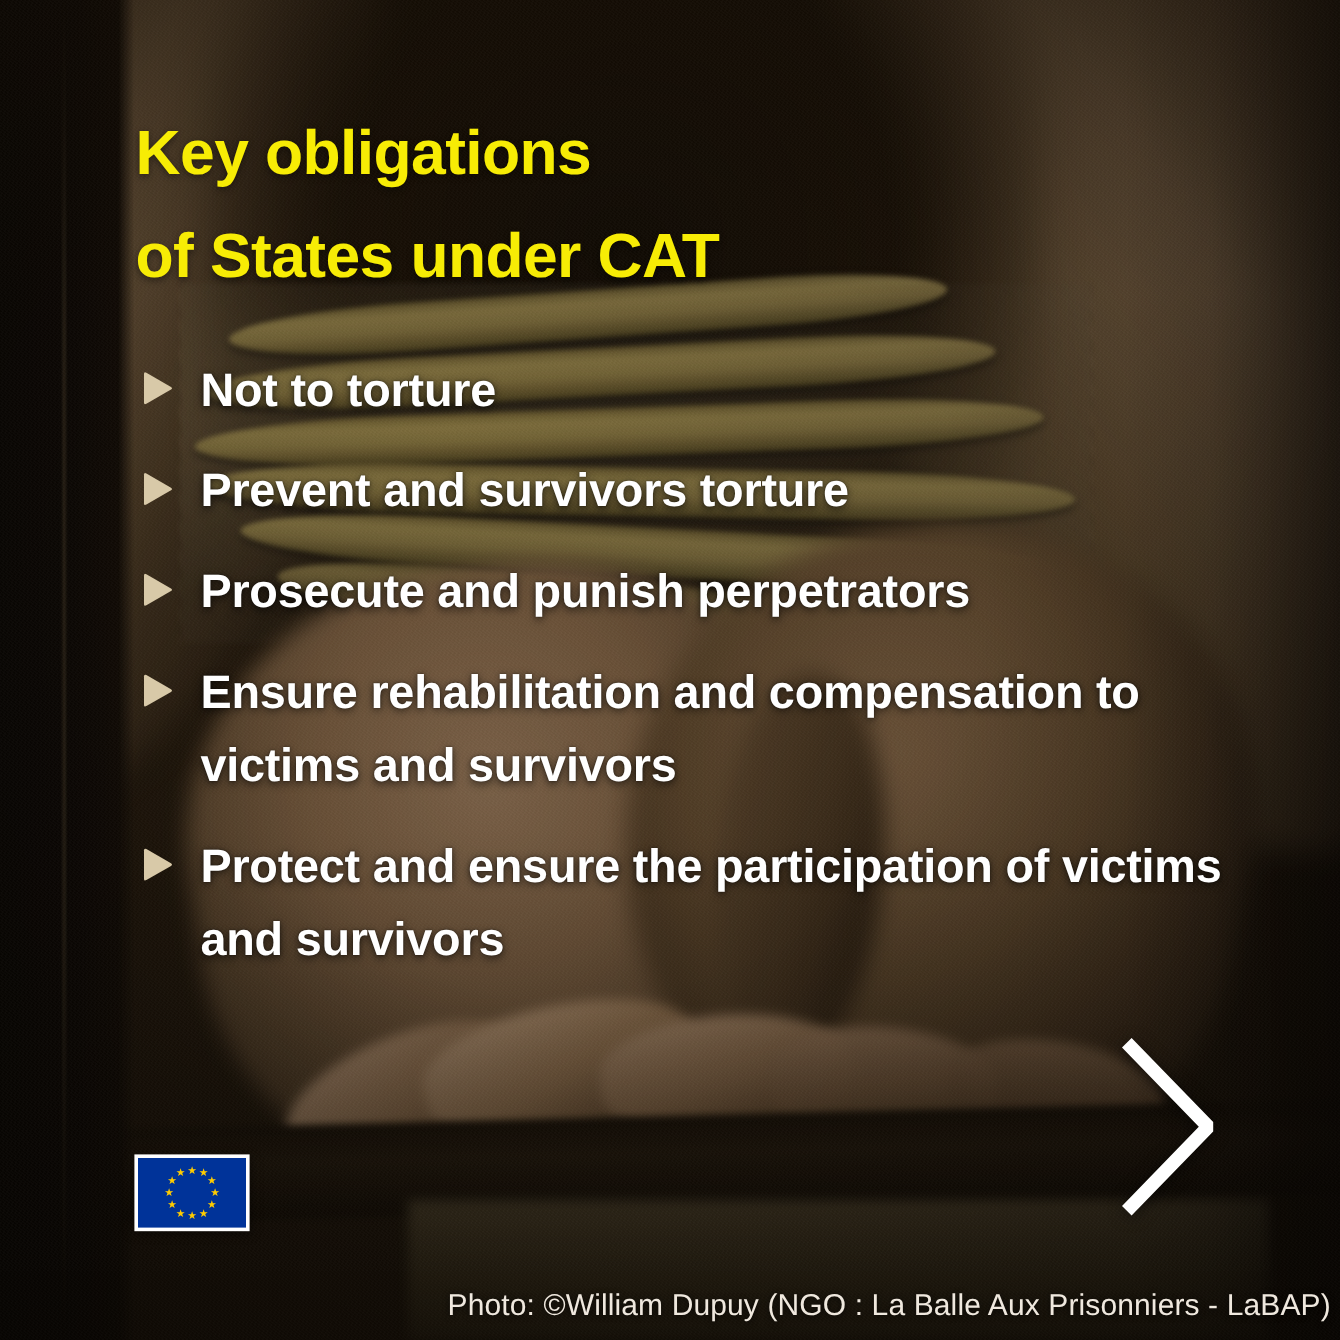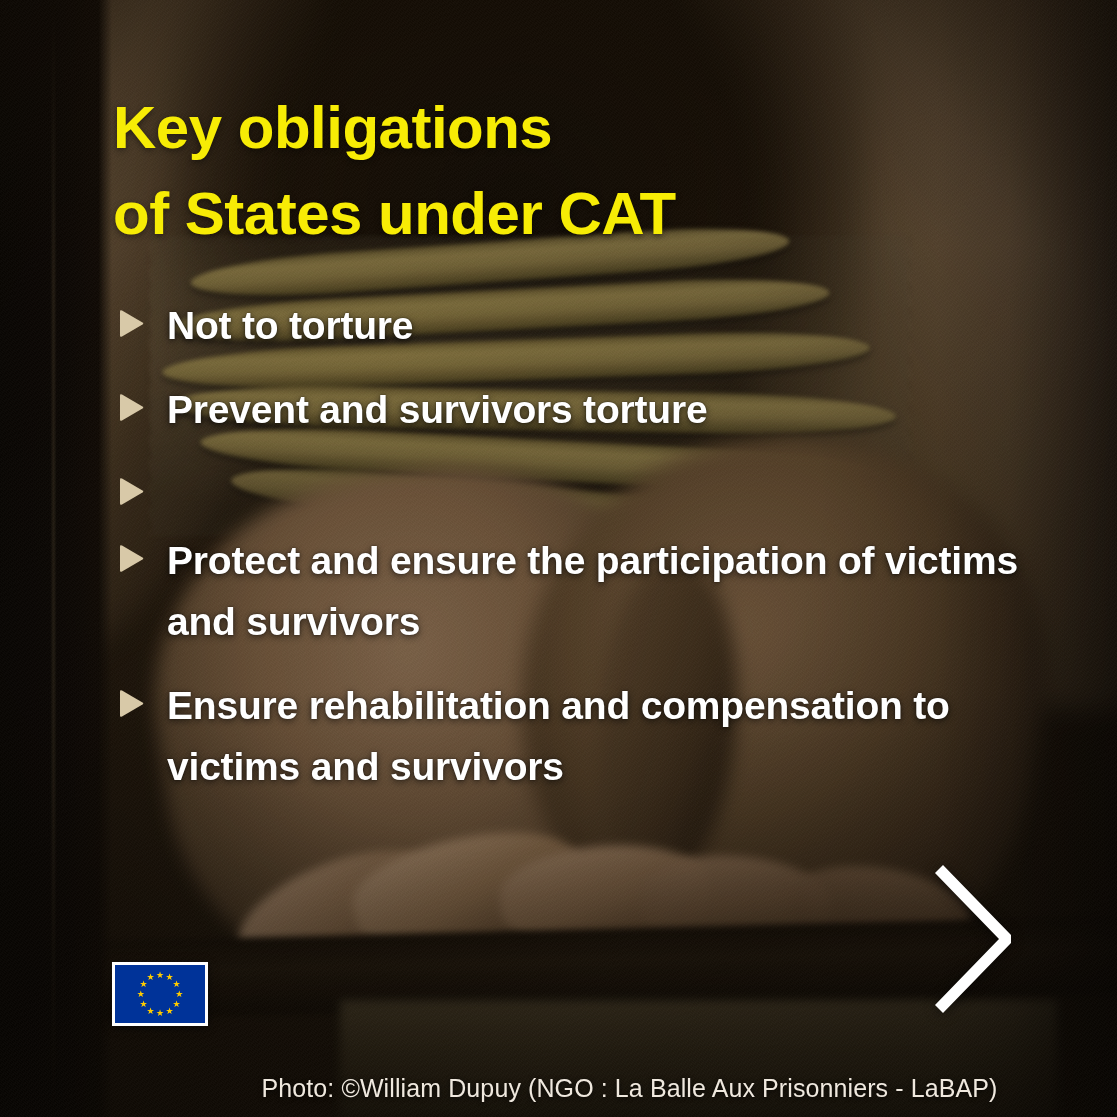--- a/index.html
+++ b/index.html
@@ -185,21 +185,21 @@
   }
 
   
   .content { position: absolute; inset: 0; }
 
   .title {
     position: absolute;
     left: 113px; top: 85px;
     width: 880px;
     color: #f7ec05;
-    font-size: 60px;
+    font-size: 52px;
     font-weight: 700;
     line-height: 86px;
     letter-spacing: -0.5px;
     white-space: pre-line;
     text-shadow: 0 2px 6px rgba(0,0,0,.45);
   }
 
   .bullets {
     position: absolute;
     left: 118px; top: 295px;
@@ -259,21 +259,21 @@
     position: absolute;
     right: 96px; bottom: 100px;
     width: 88px; height: 156px;
   }
   .chevron svg { display: block; filter: drop-shadow(0 2px 6px rgba(0,0,0,.5)); }
 
   .credit {
     position: absolute;
     left: 0; right: 8px;
     bottom: 14px;
-    text-align: center;
+    text-align: right;
     padding-left: 150px;
     color: #efe8de;
     font-size: 25px;
     font-weight: 400;
     letter-spacing: .1px;
     text-shadow: 0 1px 5px rgba(0,0,0,.8);
   }
 </style>
 </head>
 <body>
@@ -341,38 +341,39 @@
         </span>
         <span class="bullet-text">Prevent and survivors torture</span>
       </div>
 
       <div class="bullet">
         <span class="bullet-marker">
           <svg width="27" height="30" viewBox="0 0 27 30" aria-hidden="true">
             <path d="M2 2.5 Q2 0.5 4 1.6 L24.5 13.4 Q26.2 14.5 24.5 15.6 L4 27.4 Q2 28.5 2 26.5 Z" fill="#D8C9A8"></path>
           </svg>
         </span>
+        <span class="bullet-text">Prosecute and punish perpetrators</span>
+      </div>
+
+      <div class="bullet">
+        <span class="bullet-marker">
+          <svg width="27" height="30" viewBox="0 0 27 30" aria-hidden="true">
+            <path d="M2 2.5 Q2 0.5 4 1.6 L24.5 13.4 Q26.2 14.5 24.5 15.6 L4 27.4 Q2 28.5 2 26.5 Z" fill="#D8C9A8"></path>
+          </svg>
+        </span>
+        <span class="bullet-text">Ensure rehabilitation and compensation to victims and survivors</span>
       </div>
 
       <div class="bullet">
         <span class="bullet-marker">
           <svg width="27" height="30" viewBox="0 0 27 30" aria-hidden="true">
             <path d="M2 2.5 Q2 0.5 4 1.6 L24.5 13.4 Q26.2 14.5 24.5 15.6 L4 27.4 Q2 28.5 2 26.5 Z" fill="#D8C9A8"></path>
           </svg>
         </span>
         <span class="bullet-text">Protect and ensure the participation of victims and survivors</span>
-      </div>
-
-      <div class="bullet">
-        <span class="bullet-marker">
-          <svg width="27" height="30" viewBox="0 0 27 30" aria-hidden="true">
-            <path d="M2 2.5 Q2 0.5 4 1.6 L24.5 13.4 Q26.2 14.5 24.5 15.6 L4 27.4 Q2 28.5 2 26.5 Z" fill="#D8C9A8"></path>
-          </svg>
-        </span>
-        <span class="bullet-text">Ensure rehabilitation and compensation to victims and survivors</span>
       </div>
 
     </div>
 
     <div class="eu-flag">
       <div class="eu-flag-field" id="eu-field">
           <span class="eu-star" style="left: 45px; top: 9.86px; color: rgb(255, 204, 0);">★</span>
           <span class="eu-star" style="left: 54.57px; top: 12.4243px; color: rgb(255, 204, 0);">★</span>
           <span class="eu-star" style="left: 61.5757px; top: 19.43px; color: rgb(255, 204, 0);">★</span>
           <span class="eu-star" style="left: 64.14px; top: 29px; color: rgb(255, 204, 0);">★</span>

